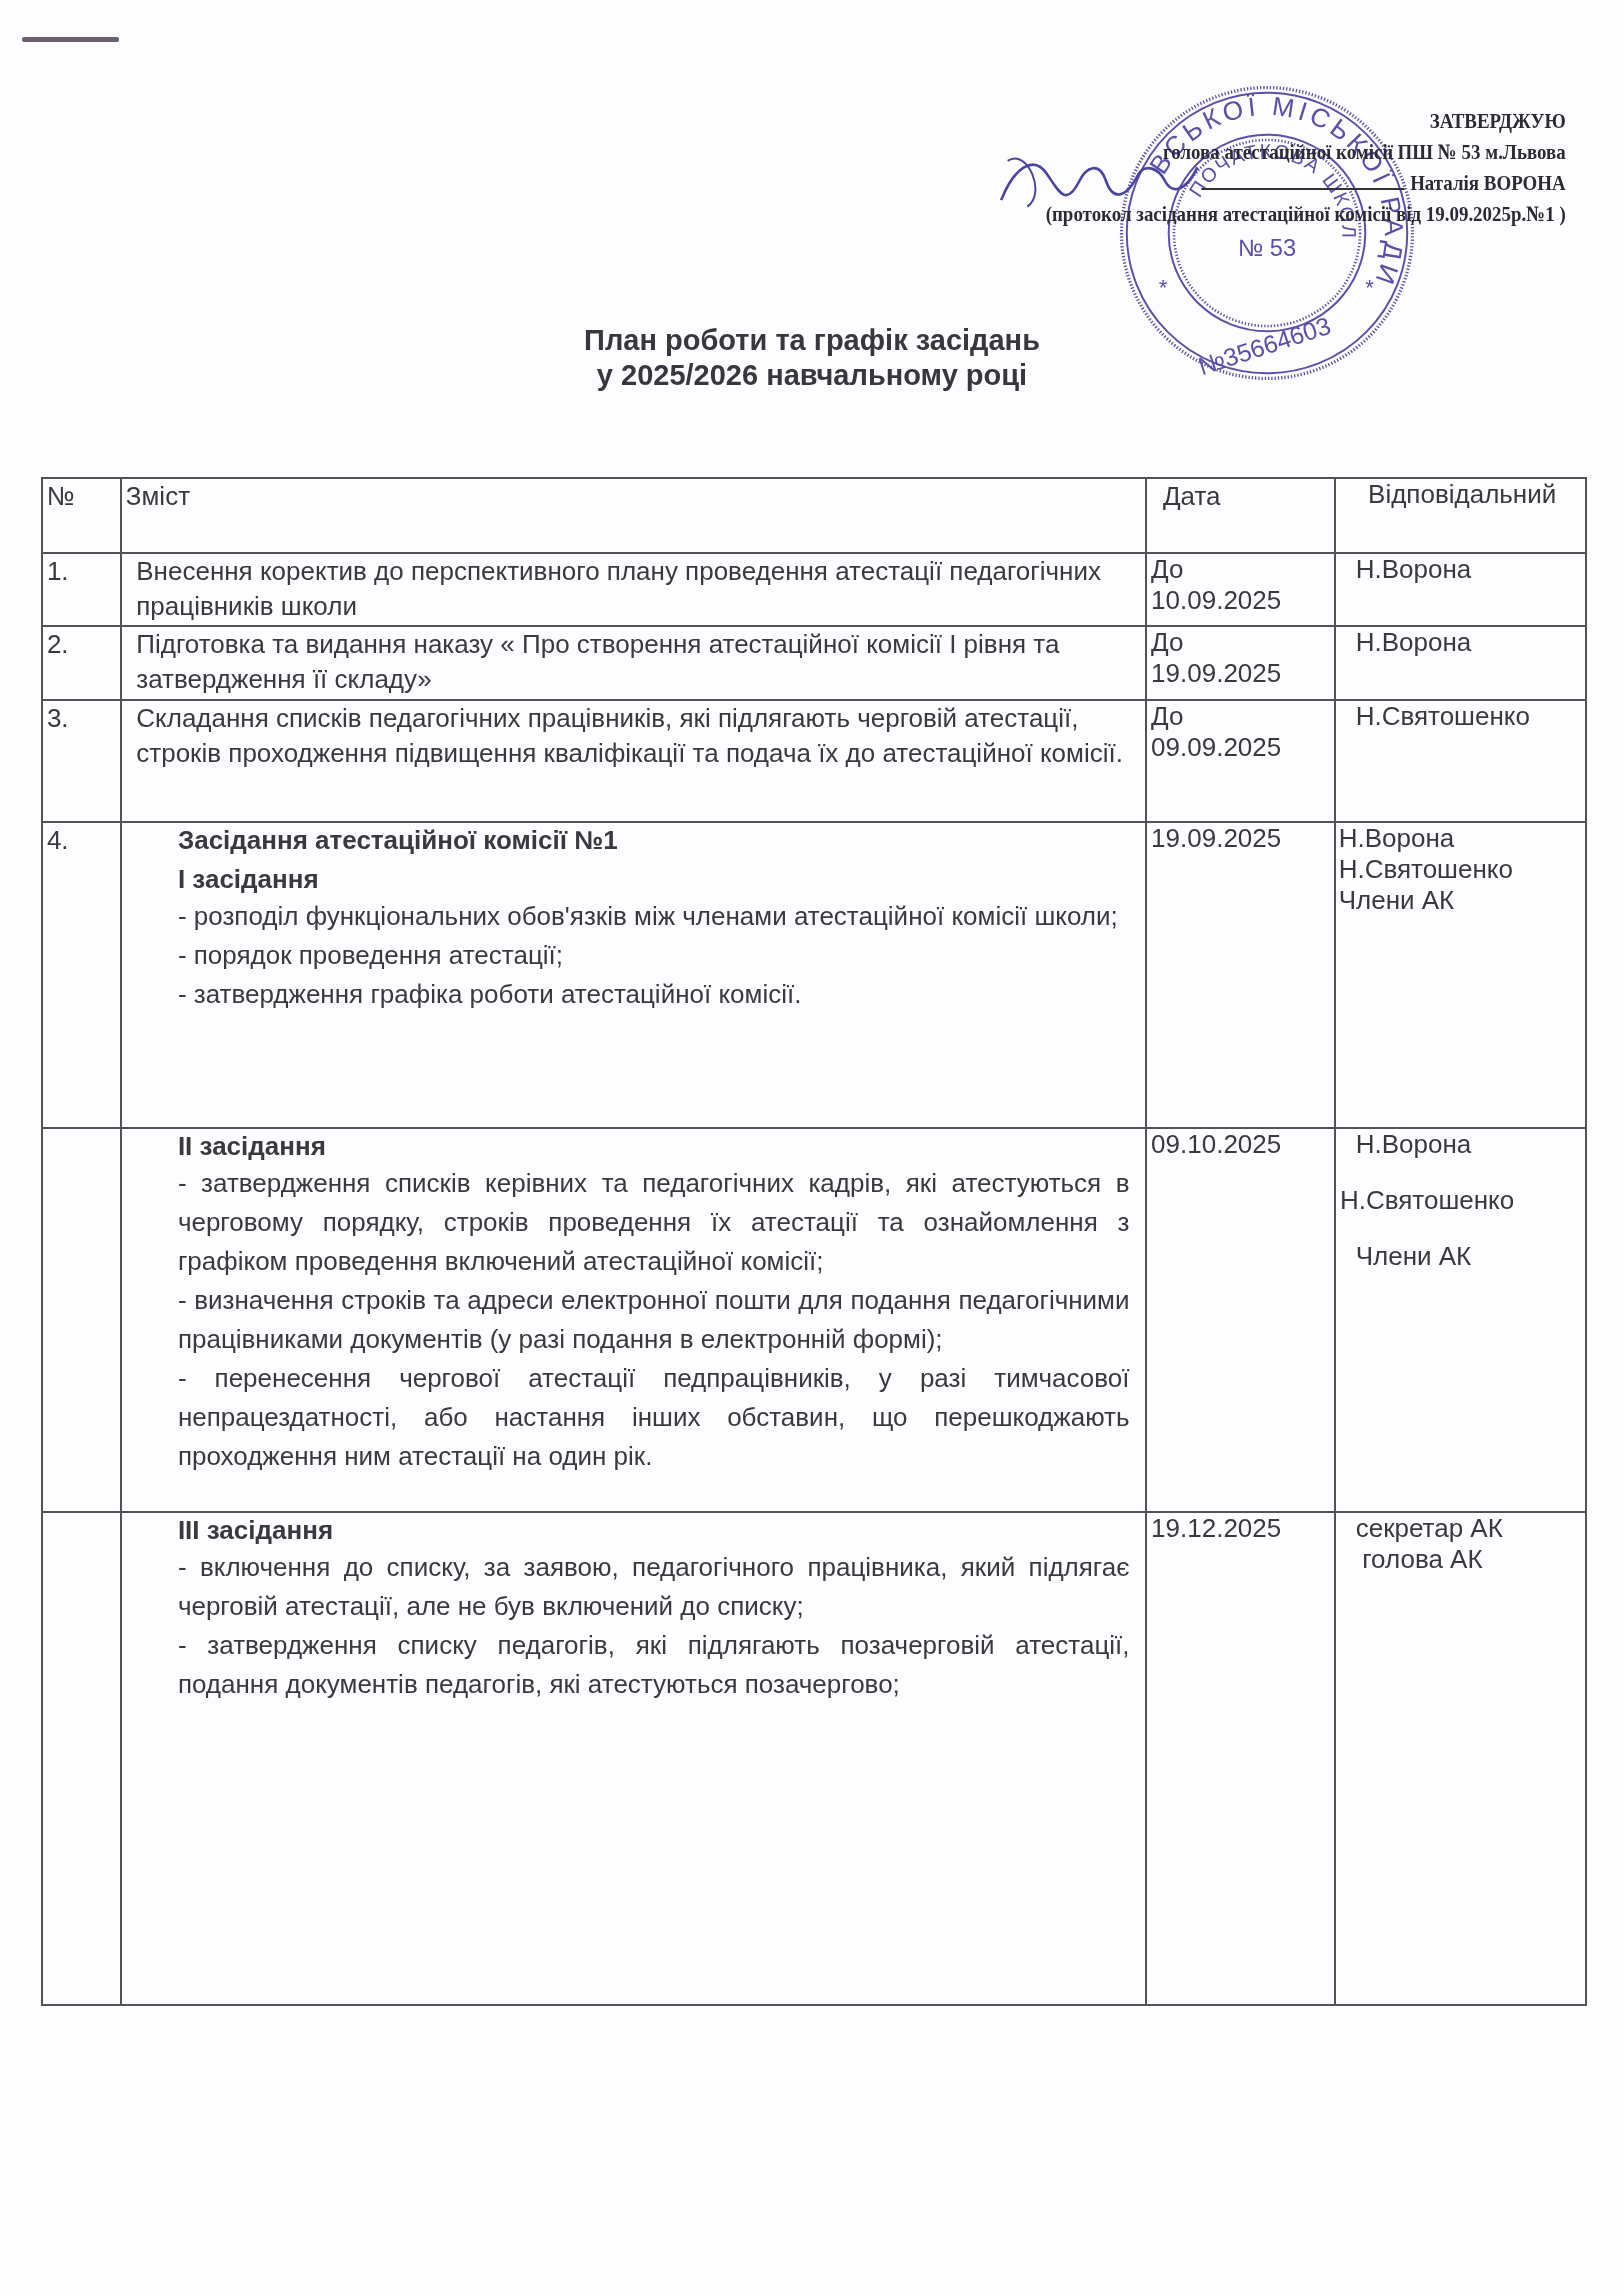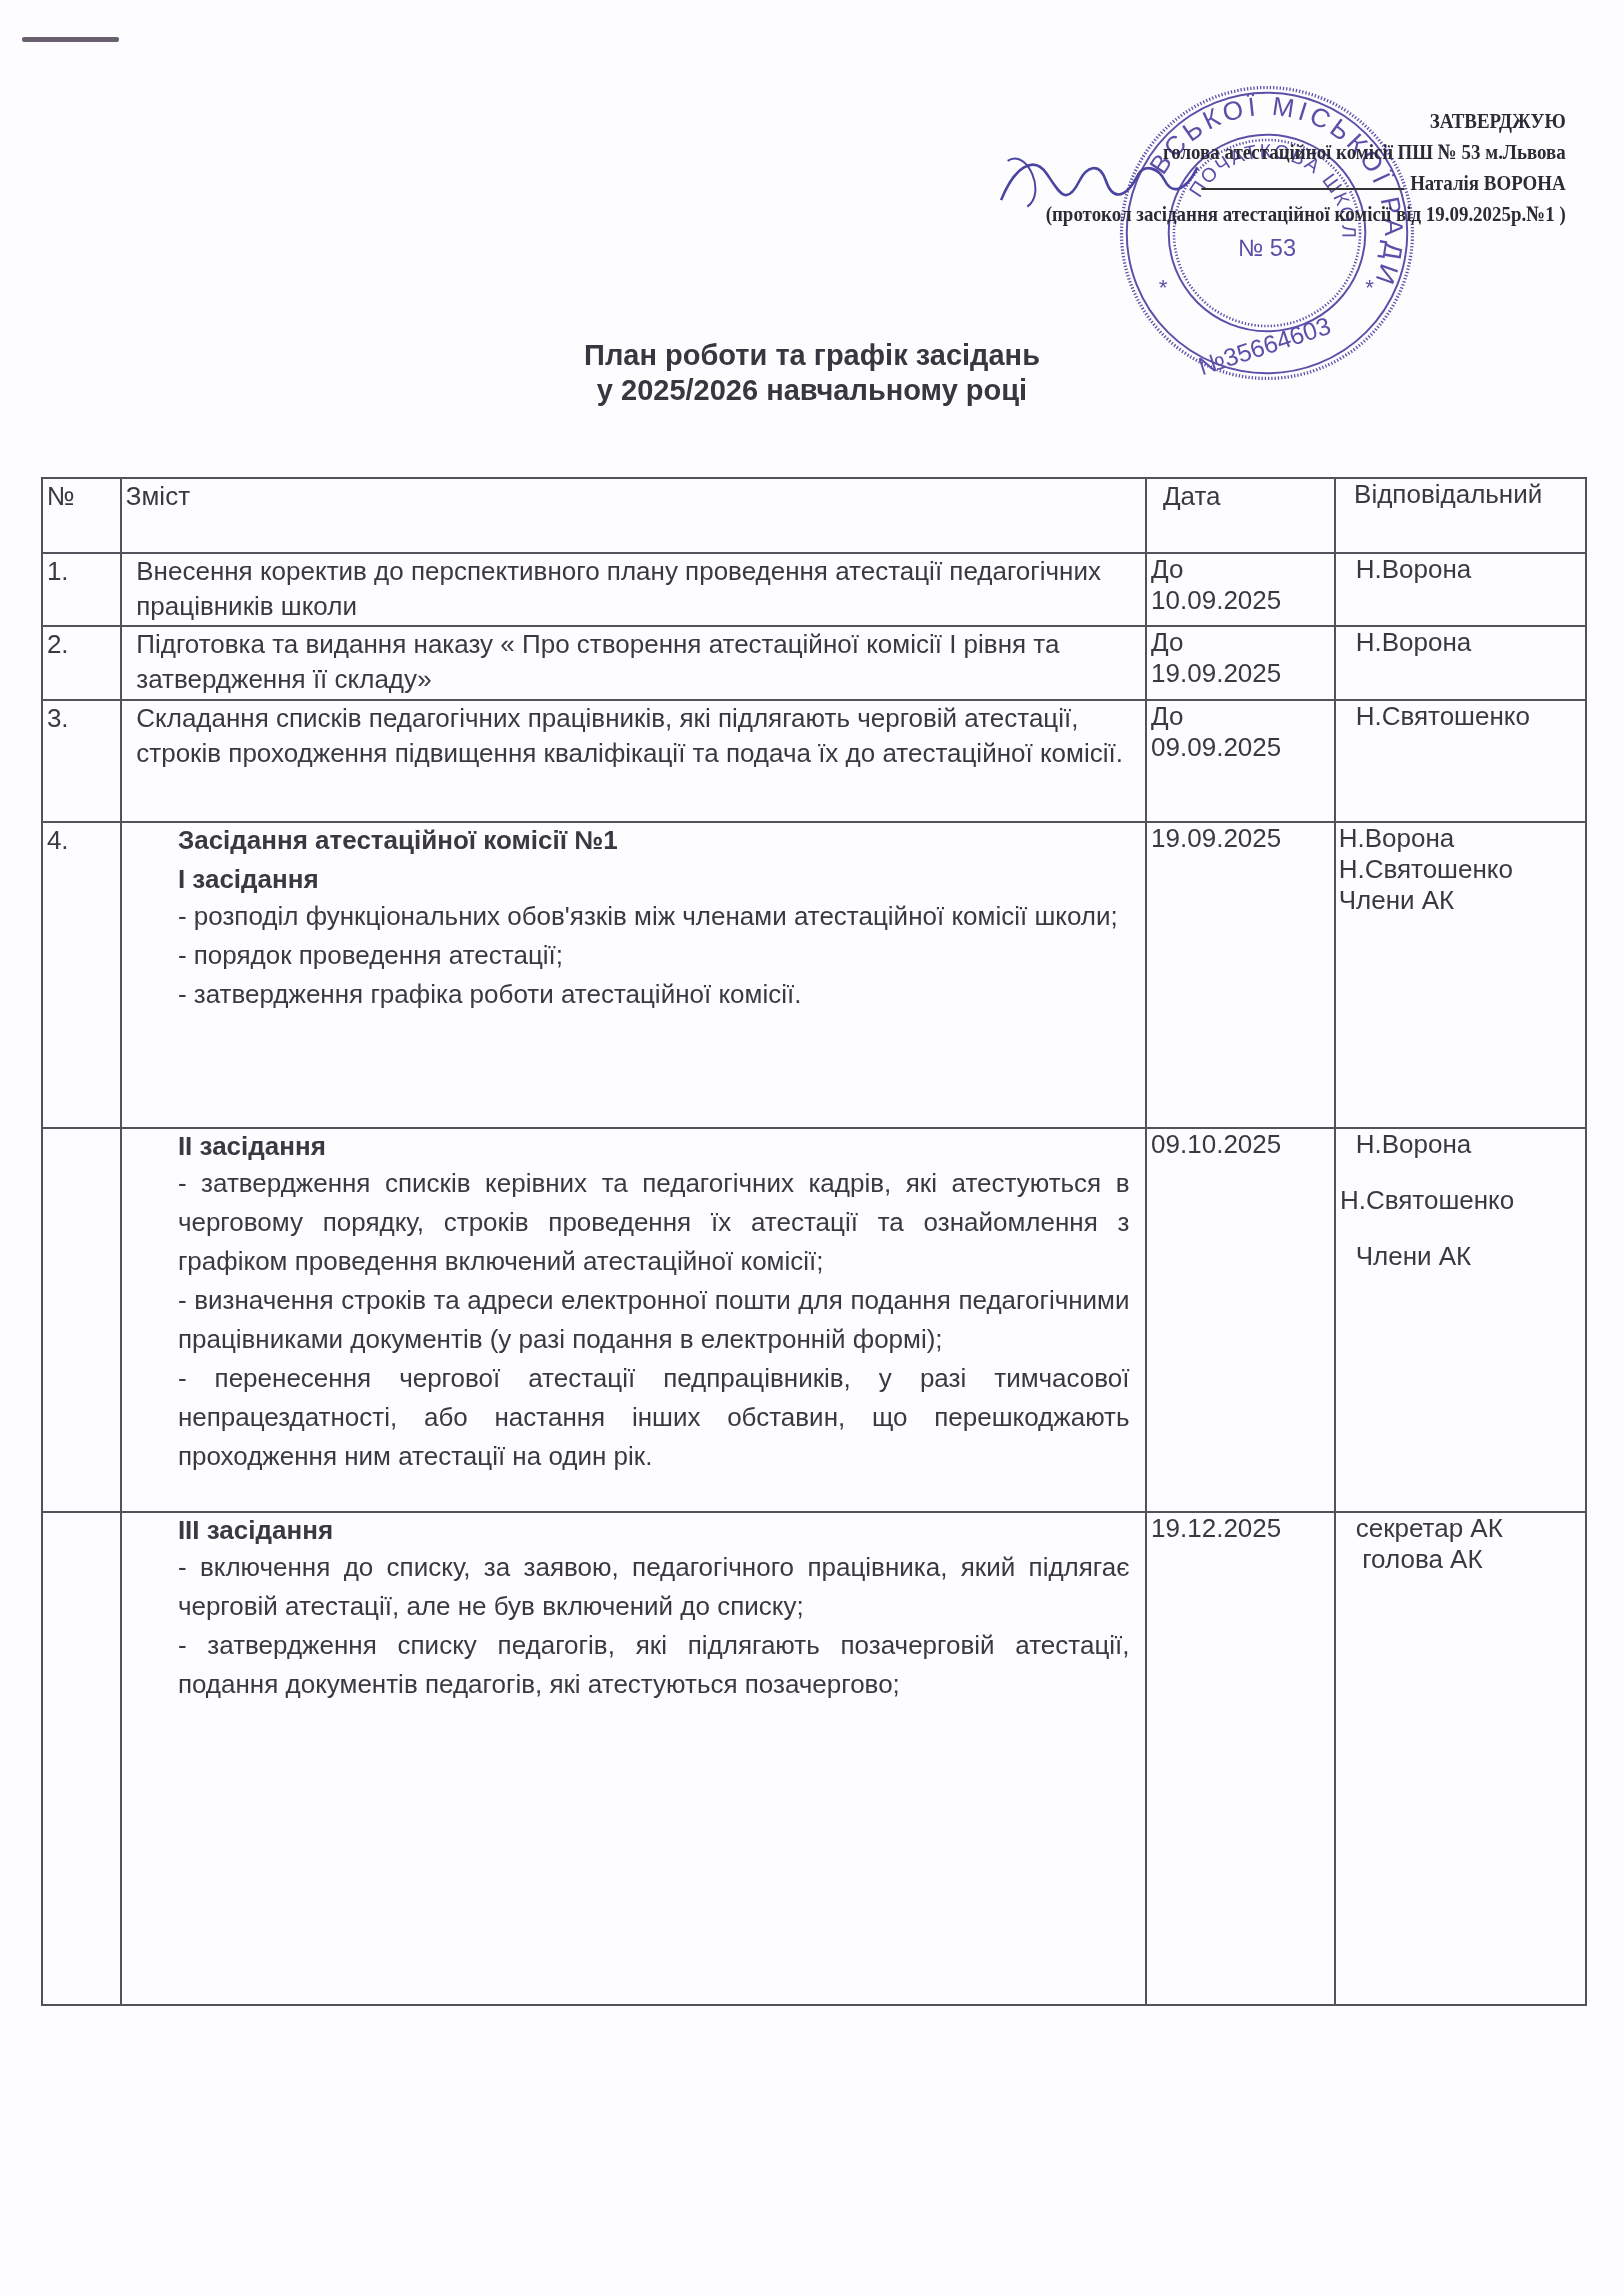--- a/index.html
+++ b/index.html
@@ -3,21 +3,21 @@
 <meta charset="utf-8">
 <style>
   html, body { margin:0; padding:0; background:#fdfdff; }
   body { width:1624px; height:2295px; position:relative; overflow:hidden; color:#3a3640; }
   .corner-mark { position:absolute; left:21.6px; top:37px; width:97px; height:5.2px; background:#6a6070; border-radius:2px; }
   .approval { position:absolute; right:58px; top:105px; text-align:right;
     font-family:"Liberation Serif", serif; font-weight:bold; font-size:22px; line-height:31px; color:#2e2a35; transform:scaleX(0.86); transform-origin:right top; }
   .approval .sig-line { display:inline-block; width:236px; border-bottom:2px solid #333; margin-right:6.5px; vertical-align:baseline; }
   .stamp { position:absolute; left:1113px; top:79px; width:308px; height:308px; pointer-events:none; }
   .signature { position:absolute; left:988px; top:141px; width:216px; height:79px; pointer-events:none; }
-  .title { position:absolute; left:0; width:1624px; top:338px; text-align:center;
+  .title { position:absolute; left:0; width:1624px; top:323px; text-align:center;
     font-family:"Liberation Sans", sans-serif; font-weight:bold; font-size:29px; line-height:35px; color:#3a3640; }
   table.plan { position:absolute; left:41px; top:477px; width:1546px; border-collapse:collapse;
     font-family:"Liberation Sans", sans-serif; font-size:26px; line-height:35px; color:#3c3842; }
   table.plan td, table.plan th { border:2px solid #55505a; vertical-align:top; padding:0 3.9px; font-weight:normal; text-align:left; }
   col.c-num { width:79px; } col.c-content { width:1027px; } col.c-date { width:189px; } col.c-resp { width:251px; }
   .th-center { text-align:right; }
   .content-simple { padding-left:14.4px !important; }
   .date { text-align:left; line-height:31px; }
   .resp { padding-left:19.6px !important; line-height:31px; }
   .meeting { padding-left:56px !important; padding-right:15.7px !important; }
@@ -74,21 +74,21 @@
       <col class="c-num">
       <col class="c-content">
       <col class="c-date">
       <col class="c-resp">
     </colgroup>
   <tbody>
       <tr style="height:75px">
     <th>№</th>
     <th class="th-center">Зміст</th>
     <th style="padding-left:15.7px">Дата</th>
-    <th style="padding-left:18px;line-height:31px;word-break:break-all">Відповідальний</th>
+    <th style="padding-left:32px;line-height:31px;word-break:break-all">Відповідальний</th>
   </tr>
   <tr style="height:73px">
     <td>1.</td>
     <td class="content-simple">Внесення коректив до перспективного плану проведення атестації педагогічних працівників школи</td>
     <td class="date">
           <div>До</div>
           <div>10.09.2025</div>
         </td>
     <td class="resp">Н.Ворона</td>
   </tr>

